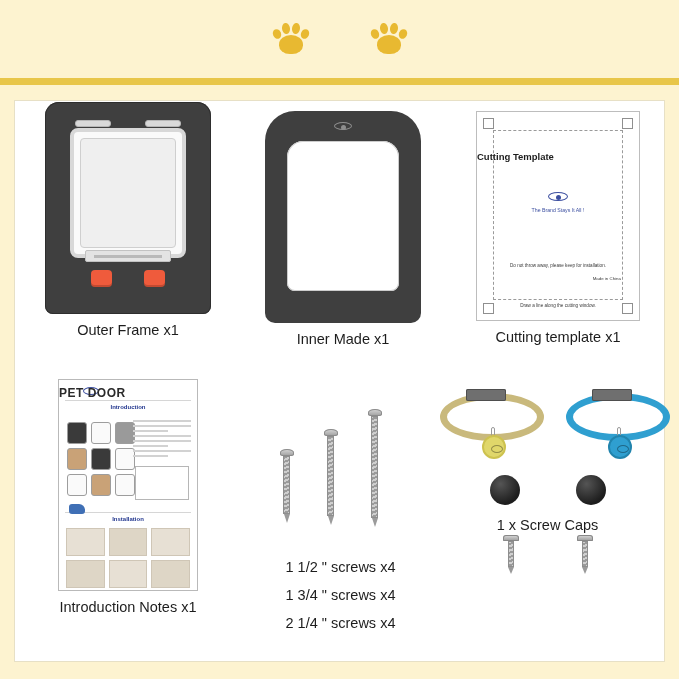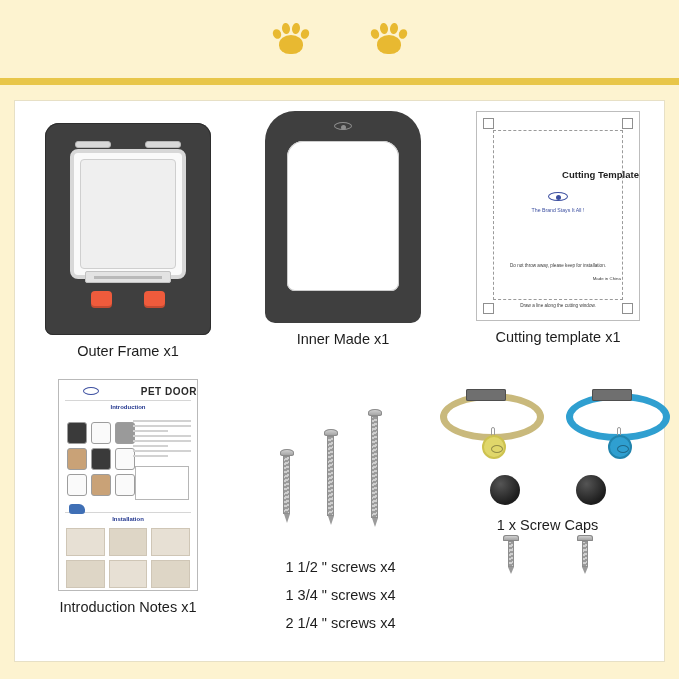--- a/index.html
+++ b/index.html
@@ -180,22 +180,22 @@
     position: absolute;
     width: 11px; height: 11px;
     border: 1px solid #8f8f8f;
   }
   .template .c1 { left: 6px; top: 6px; }
   .template .c2 { right: 6px; top: 6px; }
   .template .c3 { left: 6px; bottom: 6px; }
   .template .c4 { right: 6px; bottom: 6px; }
   .template .tmpl-title {
     position: absolute;
-    left: 0; right: 0; top: 57px;
-    text-align: right;
+    left: 0; right: 0; top: 39px;
+    text-align: left;
     font-size: 9.5px;
     font-weight: 700;
     color: #1d1d1d;
   }
   .template .tmpl-logo {
     position: absolute;
     left: 50%; top: 78px; transform: translateX(-50%);
     width: 34px; height: 14px;
   }
   .template .tmpl-logo .eye {
@@ -234,22 +234,22 @@
   
   .notes {
     position: relative;
     width: 140px; height: 212px;
     margin: 0 auto;
     background: #ffffff;
     border: 1px solid #b9b9b9;
   }
   .notes .n-head {
     position: absolute; left: 0; right: 0; top: 6px;
-    text-align: right;
-    font-size: 10px; font-weight: 700; color: #2a2a2a;
+    text-align: left;
+    font-size: 12px; font-weight: 700; color: #2a2a2a;
     letter-spacing: .5px;
   }
   .notes .n-eye {
     position: absolute; left: 24px; top: 7px;
     width: 16px; height: 8px;
     border: 1.2px solid #3c4fa0; border-radius: 50%;
   }
   .notes .n-rule { position:absolute; left:6px; right:6px; height:1px; background:#d6d6d6; }
   .notes .n-sub {
     position: absolute; left: 0; right: 0;
@@ -396,21 +396,21 @@
         <span class="pad t1"></span>
       <span class="pad t2"></span>
         <span class="pad t3"></span>
         <span class="pad t4"></span>
     </span>
   </div>
   <div class="hr-gold"></div>
 
   <div class="card">
 
-    <div class="cell" style="left:18px; top:22px; width:190px;">
+    <div class="cell" style="left:18px; top:1px; width:190px;">
       <div class="outer-frame">
         <div class="hinge l"></div>
         <div class="hinge r"></div>
         <div class="inner-window">
           <div class="pane"></div>
         </div>
         <div class="latch-bar"></div>
         <div class="btn l"></div>
         <div class="btn r"></div>
       </div>

